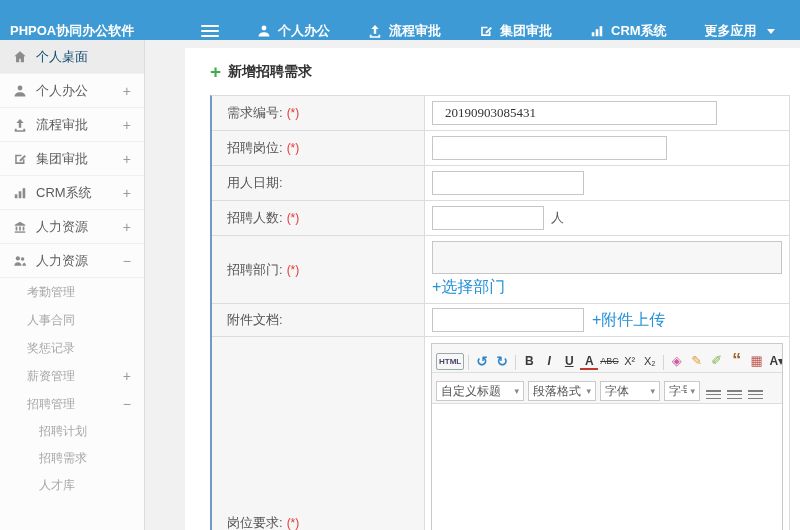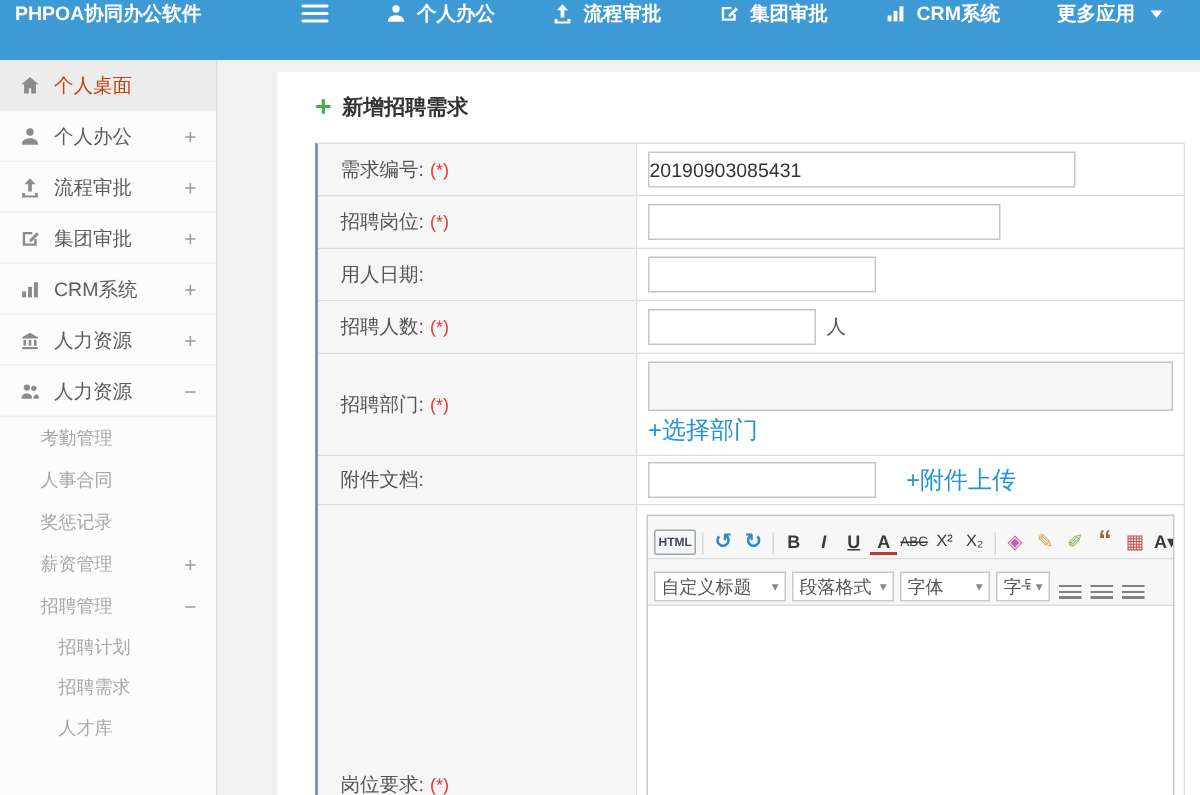--- a/index.html
+++ b/index.html
@@ -3,33 +3,33 @@
 <meta charset="utf-8">
 <style>
   html,body{margin:0;padding:0}
   body{
     width:800px;height:530px;position:relative;overflow:hidden;
     background:#f1f1f1;
     font-family:"Liberation Sans","DejaVu Sans",sans-serif;
     -webkit-font-smoothing:antialiased;
   }
   
-  .topbar{position:absolute;top:0;left:0;width:800px;height:40px;background:#3d9ad5;display:flex;align-items:flex-start;color:#fff;z-index:5}
+  .topbar{position:absolute;top:0;left:0;width:800px;height:40px;background:#3d9ad5;display:flex;align-items:flex-end;color:#fff;z-index:5}
   .logo{flex:0 0 145px;width:145px;font-size:13px;font-weight:bold;padding-left:10px;box-sizing:border-box;white-space:nowrap;overflow:hidden}
   .menu-toggle{margin-left:56px;width:18px;cursor:pointer}
   .menu-toggle i{display:block;height:2px;background:#fff;margin:3px 0;border-radius:1px}
   .topnav{display:flex;margin-left:38px;gap:38px;align-items:center}
   .nav-item{display:flex;align-items:center;gap:7px;font-size:13px;font-weight:bold;cursor:pointer;white-space:nowrap}
   .nicon{display:flex}
   .nicon svg{width:14px;height:14px;display:block}
   .caret-tri{width:0;height:0;border-left:4px solid transparent;border-right:4px solid transparent;border-top:5px solid #fff;margin-left:3px}
   
   .sidebar{position:absolute;top:40px;left:0;bottom:0;width:145px;background:#fcfcfc;border-right:1px solid #ddd;box-sizing:border-box;overflow:hidden}
   .s1{height:34px;display:flex;align-items:center;gap:9px;padding-left:13px;font-size:13px;color:#5c5c5c;border-bottom:1px solid #f0f0f0;position:relative;cursor:pointer;box-sizing:border-box}
-  .s1.active{background:#ececec;color:#c2410c}
+  .s1.active{background:#ececec;color:#0c4a6e}
   .sicon{color:#8b8b8b;display:flex}
   .sicon svg{width:14px;height:14px;display:block}
   .stoggle{position:absolute;right:13px;color:#9a9a9a;font-size:14px;line-height:1}
   .s2{height:28px;display:flex;align-items:center;padding-left:27px;font-size:12px;color:#a6a6a6;position:relative;cursor:pointer}
   .s3{height:27px;display:flex;align-items:center;padding-left:39px;font-size:12px;color:#a6a6a6;position:relative;cursor:pointer}
   
   .panel{position:absolute;left:185px;top:48px;right:0;bottom:0;background:#fff;overflow:hidden}
   .page-title-row{height:47px;display:flex;align-items:center;gap:7px;padding-left:25px;box-sizing:border-box}
   .plus{color:#3fae49;font-size:19px;font-weight:bold;line-height:1}
   .ptitle{font-size:14px;font-weight:bold;color:#333}
@@ -37,26 +37,26 @@
   .form-table{position:absolute;left:25px;top:47px;width:580px;height:663px;border:1px solid #dcdcdc;border-left:2px solid #7598c8;box-sizing:border-box;background:#fff}
   .frow{display:flex;border-bottom:1px solid #dcdcdc;box-sizing:border-box}
   .r14{height:35px}
   .r5{height:68px}
   .r6{height:33px}
   .r7{height:372px}
   .fl{flex:0 0 213px;width:213px;background:#f6f6f6;border-right:1px solid #dcdcdc;display:flex;align-items:center;padding-left:15px;box-sizing:border-box;font-size:13px;color:#555;gap:4px}
   .fv{flex:1;display:flex;align-items:center;padding:5px 7px;box-sizing:border-box;min-width:0;background:#fff}
   .fvcol{flex-direction:column;align-items:stretch;justify-content:center;gap:3px}
   .req{color:#e53935;font-size:12px}
-  .inp{height:24px;border:1px solid #c6c6c6;box-sizing:border-box;padding:0 0;font-size:13px;color:#333;font-family:Liberation Sans, sans-serif;background:#fff}
+  .inp{height:24px;border:1px solid #c6c6c6;box-sizing:border-box;padding:0 12px;font-size:13px;color:#333;font-family:Liberation Serif, serif;background:#fff}
   .w285{width:285px}.w235{width:235px}.w152{width:152px}.w112{width:112px}
   .suffix{margin-left:7px;font-size:13px;color:#555}
   .ta{height:40px;width:100%;border:1px solid #c6c6c6;background:#f7f7f7;resize:none;box-sizing:border-box;font-family:inherit}
   .alink{color:#2492d6;font-size:16px;text-decoration:none;cursor:pointer}
-  .ml8{margin-left:20px}
+  .ml8{margin-left:8px}
   .r7 .fv{padding:6px;align-items:stretch}
   
   .editor{border:1px solid #c9c9c9;flex:1;display:flex;flex-direction:column;min-width:0}
   .etb{display:flex;align-items:flex-end;background:#f7f7f7;border-bottom:1px solid #ddd;padding:2px 4px;gap:2px;flex-wrap:nowrap;overflow:hidden}
   .etb1{height:24px}
   .etb2{height:26px;gap:4px}
   .tb{min-width:18px;height:19px;display:inline-flex;align-items:center;justify-content:center;font-size:12px;color:#3a3a3a;cursor:pointer;flex:0 0 auto}
   .sep{width:1px;height:15px;background:#d5d5d5;margin:0 2px;flex:0 0 auto}
   .i0{font-size:8px;font-weight:bold;color:#446;border:1px solid #9aa;border-radius:2px;padding:0 2px;height:15px}
   .i1,.i2{color:#2e86c8;font-size:14px;font-weight:bold}

